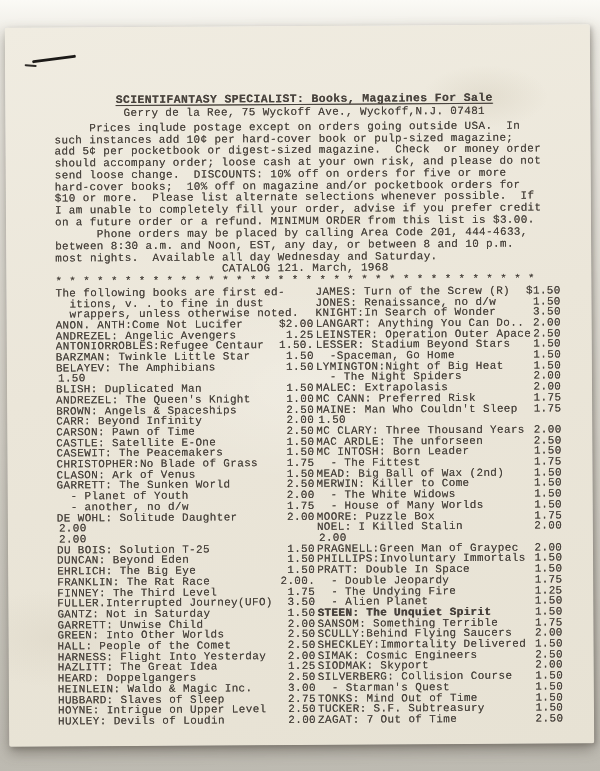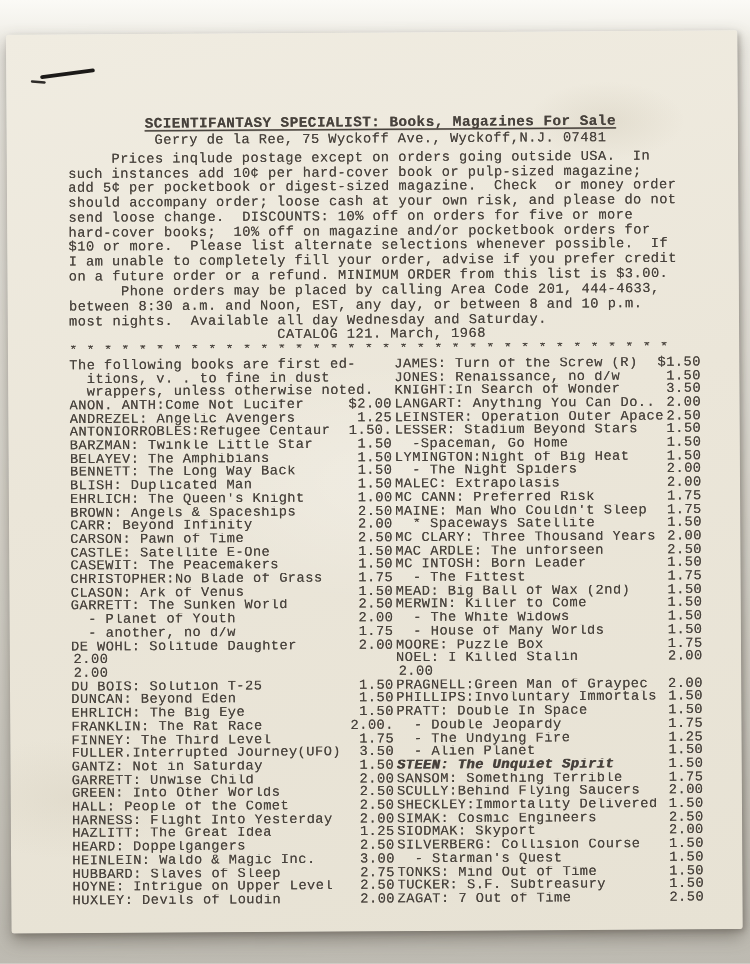--- a/index.html
+++ b/index.html
@@ -43,21 +43,21 @@
   .phone{line-height:12px;}
   .catalog{text-align:center;line-height:11.5px;}
   .separator{line-height:11px;overflow:hidden;white-space:nowrap;}
   .columns{display:flex;margin-top:1px;}
   .col-left{width:258px;flex:none;}
   .col-right{flex:1;margin-left:2px;}
   .intro{line-height:10.7px;}
   .row{display:flex;justify-content:space-between;line-height:10.7px;}
   .row .t{white-space:pre;overflow:hidden;}
   .row .p{white-space:pre;flex:none;padding-left:2px;}
-  .row.bold .t{font-weight:bold;text-shadow:0.5px 0 0 rgba(60,50,45,0.9);font-style:italic;}
+  .row.bold .t{font-weight:bold;text-shadow:0.5px 0 0 rgba(60,50,45,0.9);}
 </style>
 </head>
 <body>
 
 <div class="page">
   <div class="staple"></div>
   <div class="content">
     <div class="title">SCIENTIFANTASY SPECIALIST: Books, Magazines For Sale</div>
     <div class="address">Gerry de la Ree, 75 Wyckoff Ave., Wyckoff,N.J. 07481</div>
     <div class="terms pre">     Prices inqlude postage except on orders going outside USA.  In
@@ -94,29 +94,28 @@
             </div>
             <div class="row">
               <span class="t">BARZMAN: Twinkle Little Star</span>
               <span class="p">1.50</span>
             </div>
             <div class="row">
               <span class="t">BELAYEV: The Amphibians</span>
               <span class="p">1.50</span>
             </div>
             <div class="row">
-              <span class="t">BENNETT: The Long Way Back</span>
               <span class="p">1.50</span>
             </div>
             <div class="row">
               <span class="t">BLISH: Duplicated Man</span>
               <span class="p">1.50</span>
             </div>
             <div class="row">
-              <span class="t">EHRLICH: The Queen's Knight</span>
+              <span class="t">ANDREZEL: The Queen's Knight</span>
               <span class="p">1.00</span>
             </div>
             <div class="row">
               <span class="t">BROWN: Angels &amp; Spaceships</span>
               <span class="p">2.50</span>
             </div>
             <div class="row">
               <span class="t">CARR: Beyond Infinity</span>
               <span class="p">2.00</span>
             </div>
@@ -276,21 +275,20 @@
             </div>
             <div class="row">
               <span class="t">MC CANN: Preferred Risk</span>
               <span class="p">1.75</span>
             </div>
             <div class="row">
               <span class="t">MAINE: Man Who Couldn't Sleep</span>
               <span class="p">1.75</span>
             </div>
             <div class="row">
-              <span class="t">  * Spaceways Satellite</span>
               <span class="p">1.50</span>
             </div>
             <div class="row">
               <span class="t">MC CLARY: Three Thousand Years</span>
               <span class="p">2.00</span>
             </div>
             <div class="row">
               <span class="t">MAC ARDLE: The unforseen</span>
               <span class="p">2.50</span>
             </div>

